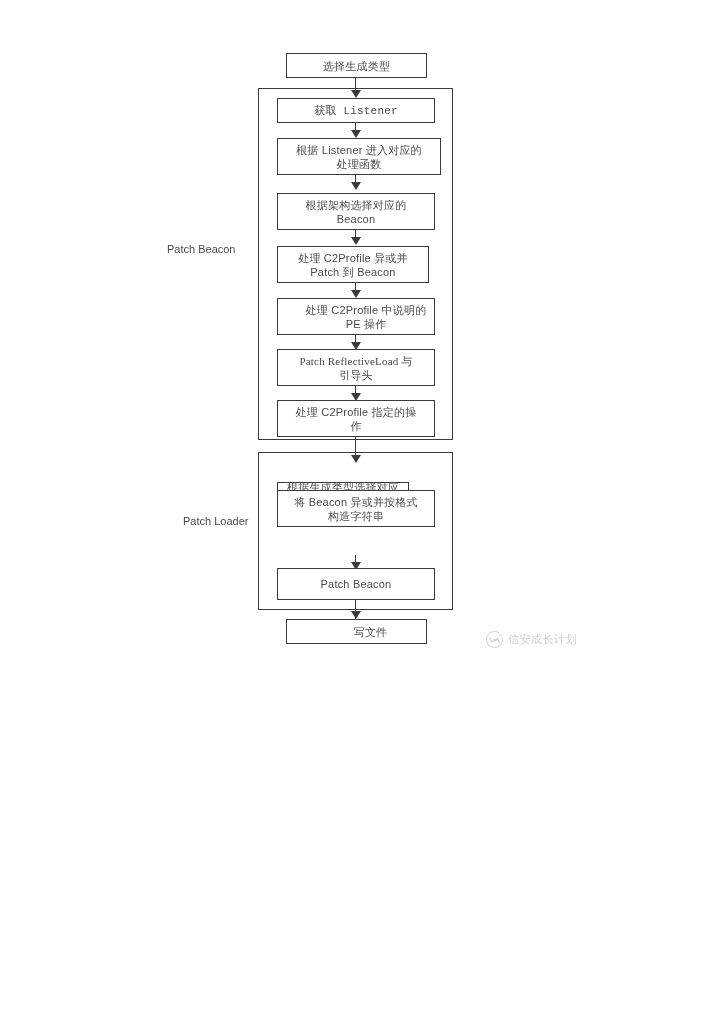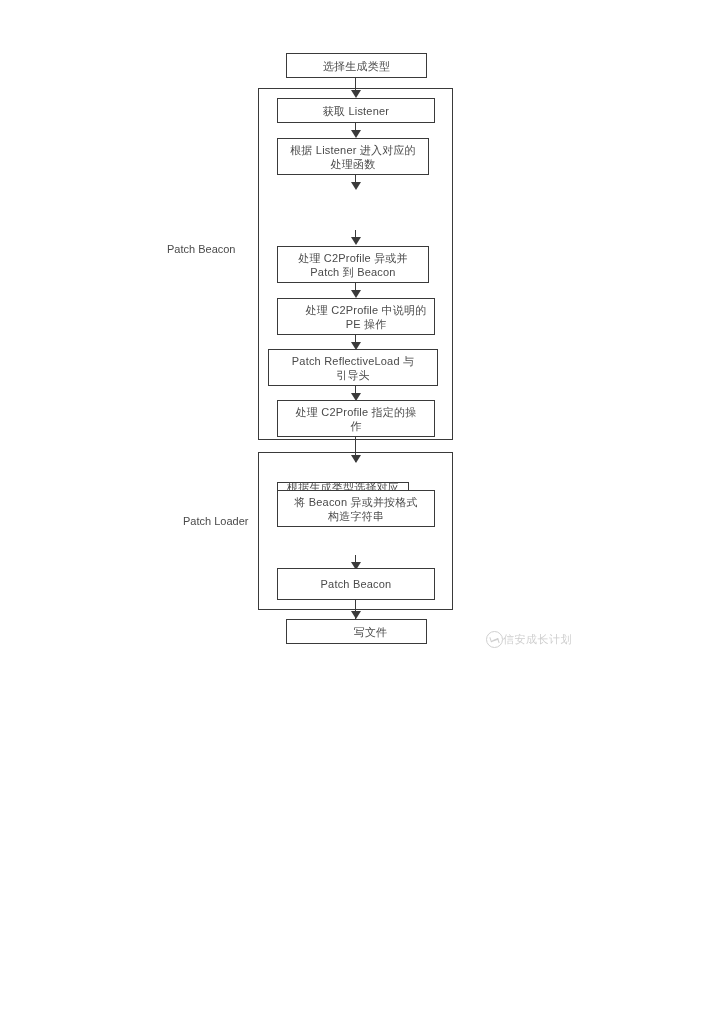--- a/index.html
+++ b/index.html
@@ -74,20 +74,21 @@
     border-top: 8px solid #3a3a3a;
   }
 
   
   #watermark {
     position: absolute;
     left: 486px;
     top: 631px;
     display: flex;
     align-items: center;
+    gap: 5px;
     opacity: 0.42;
   }
   #watermark .wm-logo {
     width: 15px;
     height: 15px;
     border-radius: 50%;
     border: 1px solid #8d8d8d;
     position: relative;
     flex: none;
   }
@@ -127,43 +128,45 @@
 
   <div class="node" style="left:286px; top:53px; width:141px; height:25px;">选择生成类型</div>
 
   <div class="connector" style="left:355px; top:78px; height:17px;"></div>
   <div class="arrowhead" style="left:351px; top:90px;"></div>
 
   <div class="group-frame" style="left:258px; top:88px; width:195px; height:352px;"></div>
 
   <div class="group-label" style="left:167px; top:242px; width:110px;">Patch Beacon</div>
 
-  <div class="node" style="left:277px; top:98px; width:158px; height:25px;">获取 Listener</div>
+  <div class="node" style="left:277px; top:98px; width:158px; height:25px;font-family:Liberation Mono, monospace;">获取 Listener</div>
   <div class="connector" style="left:355px; top:123px; height:12px;"></div>
   <div class="arrowhead" style="left:351px; top:130px;"></div>
 
-  <div class="node" style="left:277px; top:138px; width:152px; height:37px;">根据 Listener 进入对应的
+  <div class="node" style="left:277px; top:138px; width:164px; height:37px;">根据 Listener 进入对应的
 处理函数</div>
   <div class="connector" style="left:355px; top:175px; height:12px;"></div>
   <div class="arrowhead" style="left:351px; top:182px;"></div>
 
+  <div class="node" style="left:277px; top:193px; width:158px; height:37px;">根据架构选择对应的
+Beacon</div>
   <div class="connector" style="left:355px; top:230px; height:12px;"></div>
   <div class="arrowhead" style="left:351px; top:237px;"></div>
 
   <div class="node" style="left:277px; top:246px; width:152px; height:37px;">处理 C2Profile 异或并
 Patch 到 Beacon</div>
   <div class="connector" style="left:355px; top:283px; height:12px;"></div>
   <div class="arrowhead" style="left:351px; top:290px;"></div>
 
   <div class="node" style="left:277px; top:298px; width:158px; height:37px;padding-left:24px;">处理 C2Profile 中说明的
 PE 操作</div>
   <div class="connector" style="left:355px; top:335px; height:12px;"></div>
   <div class="arrowhead" style="left:351px; top:342px;"></div>
 
-  <div class="node" style="left:268px; top:349px; width:170px; height:37px;">Patch ReflectiveLoad 与
+  <div class="node" style="left:277px; top:349px; width:158px; height:37px;font-family:Liberation Serif, serif;">Patch ReflectiveLoad 与
 引导头</div>
   <div class="connector" style="left:355px; top:386px; height:12px;"></div>
   <div class="arrowhead" style="left:351px; top:393px;"></div>
 
   <div class="node" style="left:277px; top:400px; width:158px; height:37px;">处理 C2Profile 指定的操
 作</div>
 
   <div class="connector" style="left:355px; top:437px; height:25px;"></div>
   <div class="arrowhead" style="left:351px; top:455px;"></div>
 

